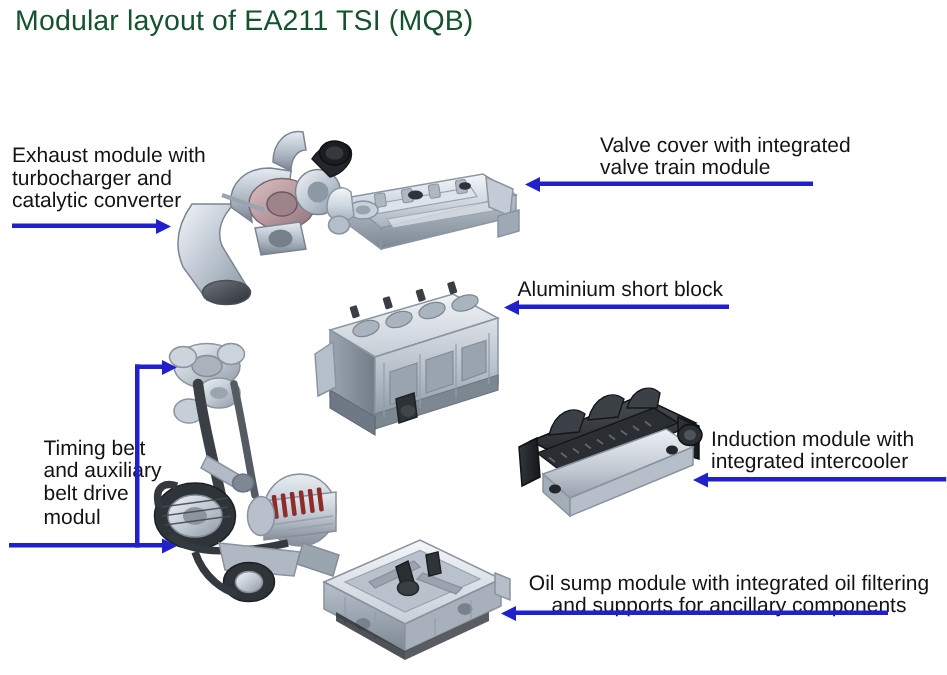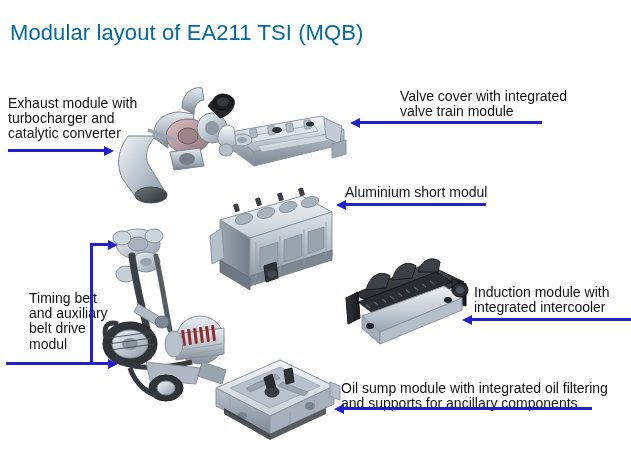--- a/index.html
+++ b/index.html
@@ -3,22 +3,22 @@
 <meta charset="utf-8">
 <style>
   html,body{margin:0;padding:0;}
   body{
     width:631px;height:450px;overflow:hidden;background:#ffffff;
     font-family:"Liberation Sans",sans-serif;position:relative;
   }
   #slide{position:absolute;inset:0;width:631px;height:450px;}
 
   .title{
-    position:absolute;left:10px;top:20px;
-    font-size:22px;color:#0369a1;white-space:nowrap;letter-spacing:.1px;
+    position:absolute;left:10px;top:4px;
+    font-size:19px;color:#14532d;white-space:nowrap;letter-spacing:.1px;
   }
 
   .label{
     position:absolute;font-size:14px;color:#111317;line-height:15.2px;
     white-space:pre-line;
   }
 
   
   .arrow{position:absolute;}
   .arrow .shaft{position:absolute;background:#2020cc;height:3px;top:0;left:0;}
@@ -369,31 +369,31 @@
     </svg>
   </div>
 
   <div class="label" style="left:8px;top:96px;width:150px;">Exhaust module with
 turbocharger and
 catalytic converter</div>
 
   <div class="label" style="left:363px;top:89px;width:200px;margin-left:37px;">Valve cover with integrated
 valve train module</div>
 
-  <div class="label" style="left:345px;top:185px;width:200px;">Aluminium short modul</div>
+  <div class="label" style="left:345px;top:185px;width:200px;">Aluminium short block</div>
 
   <div class="label" style="left:474px;top:285px;width:160px;">Induction module with
 integrated intercooler</div>
 
   <div class="label" style="left:8px;top:291px;width:110px;margin-left:21px;">Timing belt
 and auxiliary
 belt drive
 modul</div>
 
-  <div class="label" style="left:341px;top:381px;width:290px;">Oil sump module with integrated oil filtering
+  <div class="label" style="left:341px;top:381px;width:290px;text-align:center;">Oil sump module with integrated oil filtering
 and supports for ancillary components</div>
 
   <div class="arrow" style="left:8px;top:149px;width:106px;height:3px;">
     <div class="shaft" style="width:96px;"></div>
     <div class="head right" style="left:96px;"></div>
   </div>
 
   <div class="arrow" style="left:350px;top:121px;width:192px;height:3px;">
     <div class="shaft" style="left:10px;width:182px;"></div>
     <div class="head left" style="left:0px;"></div>

